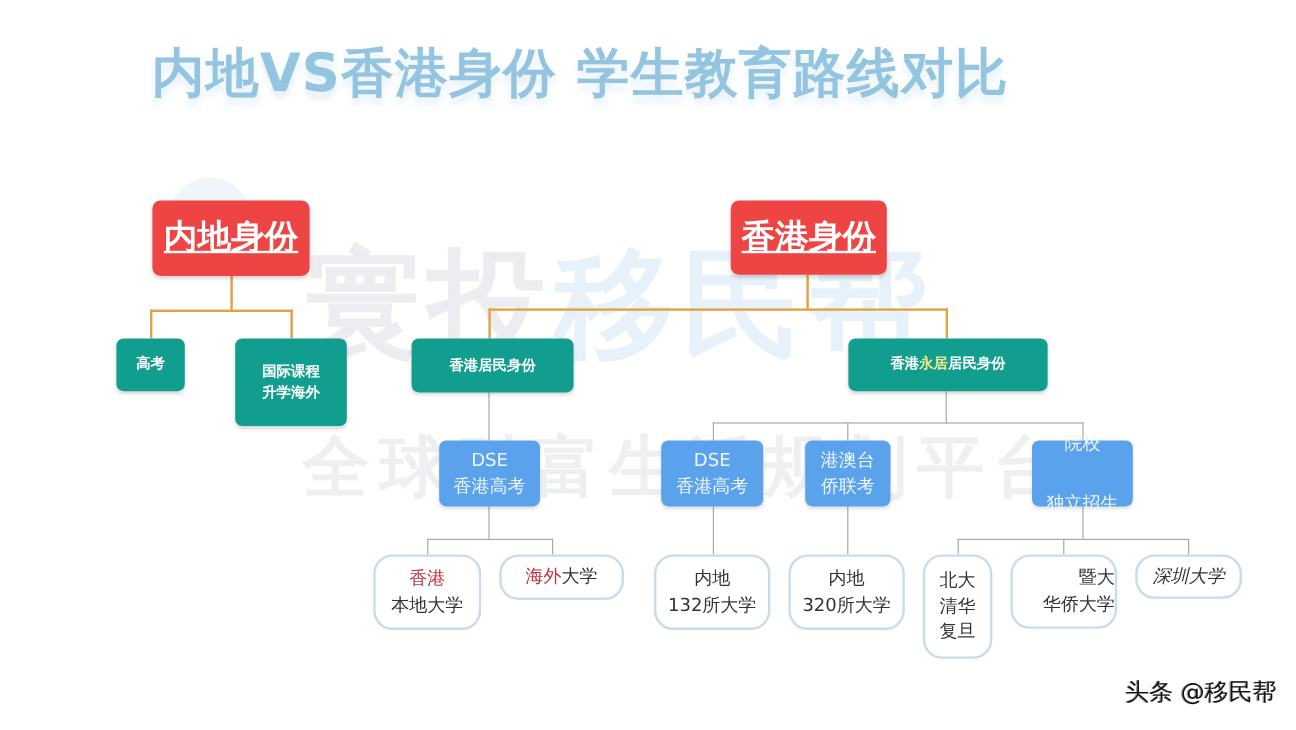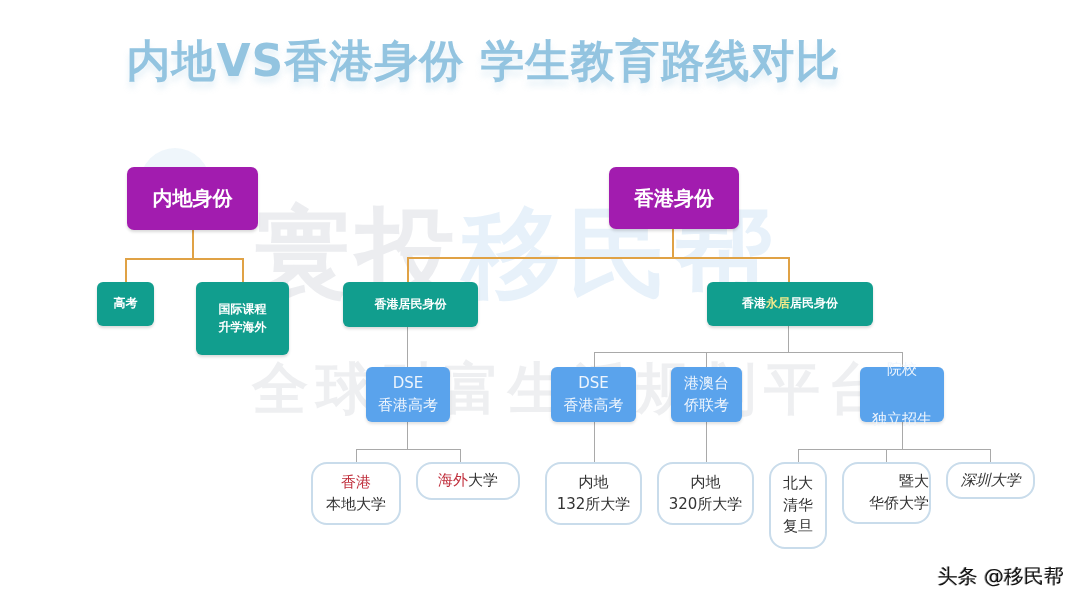--- a/index.html
+++ b/index.html
@@ -29,22 +29,23 @@
   }
   .ln { position:absolute; z-index:1; }
   .ln.o { background:#e0a245; }
   .ln.g { background:#a9a9a9; }
   .node {
     position:absolute; z-index:2; box-sizing:border-box;
     display:flex; flex-direction:column; align-items:center; justify-content:center;
     text-align:center; line-height:1.45;
   }
   .root {
-    background:#a21caf; color:#fff; font-size:20px; font-weight:bold; border-radius:7px;
+    background:#ef4444; color:#fff; font-size:28px; font-weight:bold; border-radius:7px;
     box-shadow:0 2px 3px rgba(0,0,0,0.15);
+    text-decoration:underline;
   }
   .teal {
     background:#119e8e; color:#fff; font-size:12px; font-weight:bold; border-radius:6px;
     box-shadow:0 2px 3px rgba(0,0,0,0.15);
     text-align:center;
   }
   .blue {
     background:#5aa3ec; color:#eef5fd; font-size:15px; border-radius:6px;
     box-shadow:0 2px 3px rgba(0,0,0,0.12);
   }

